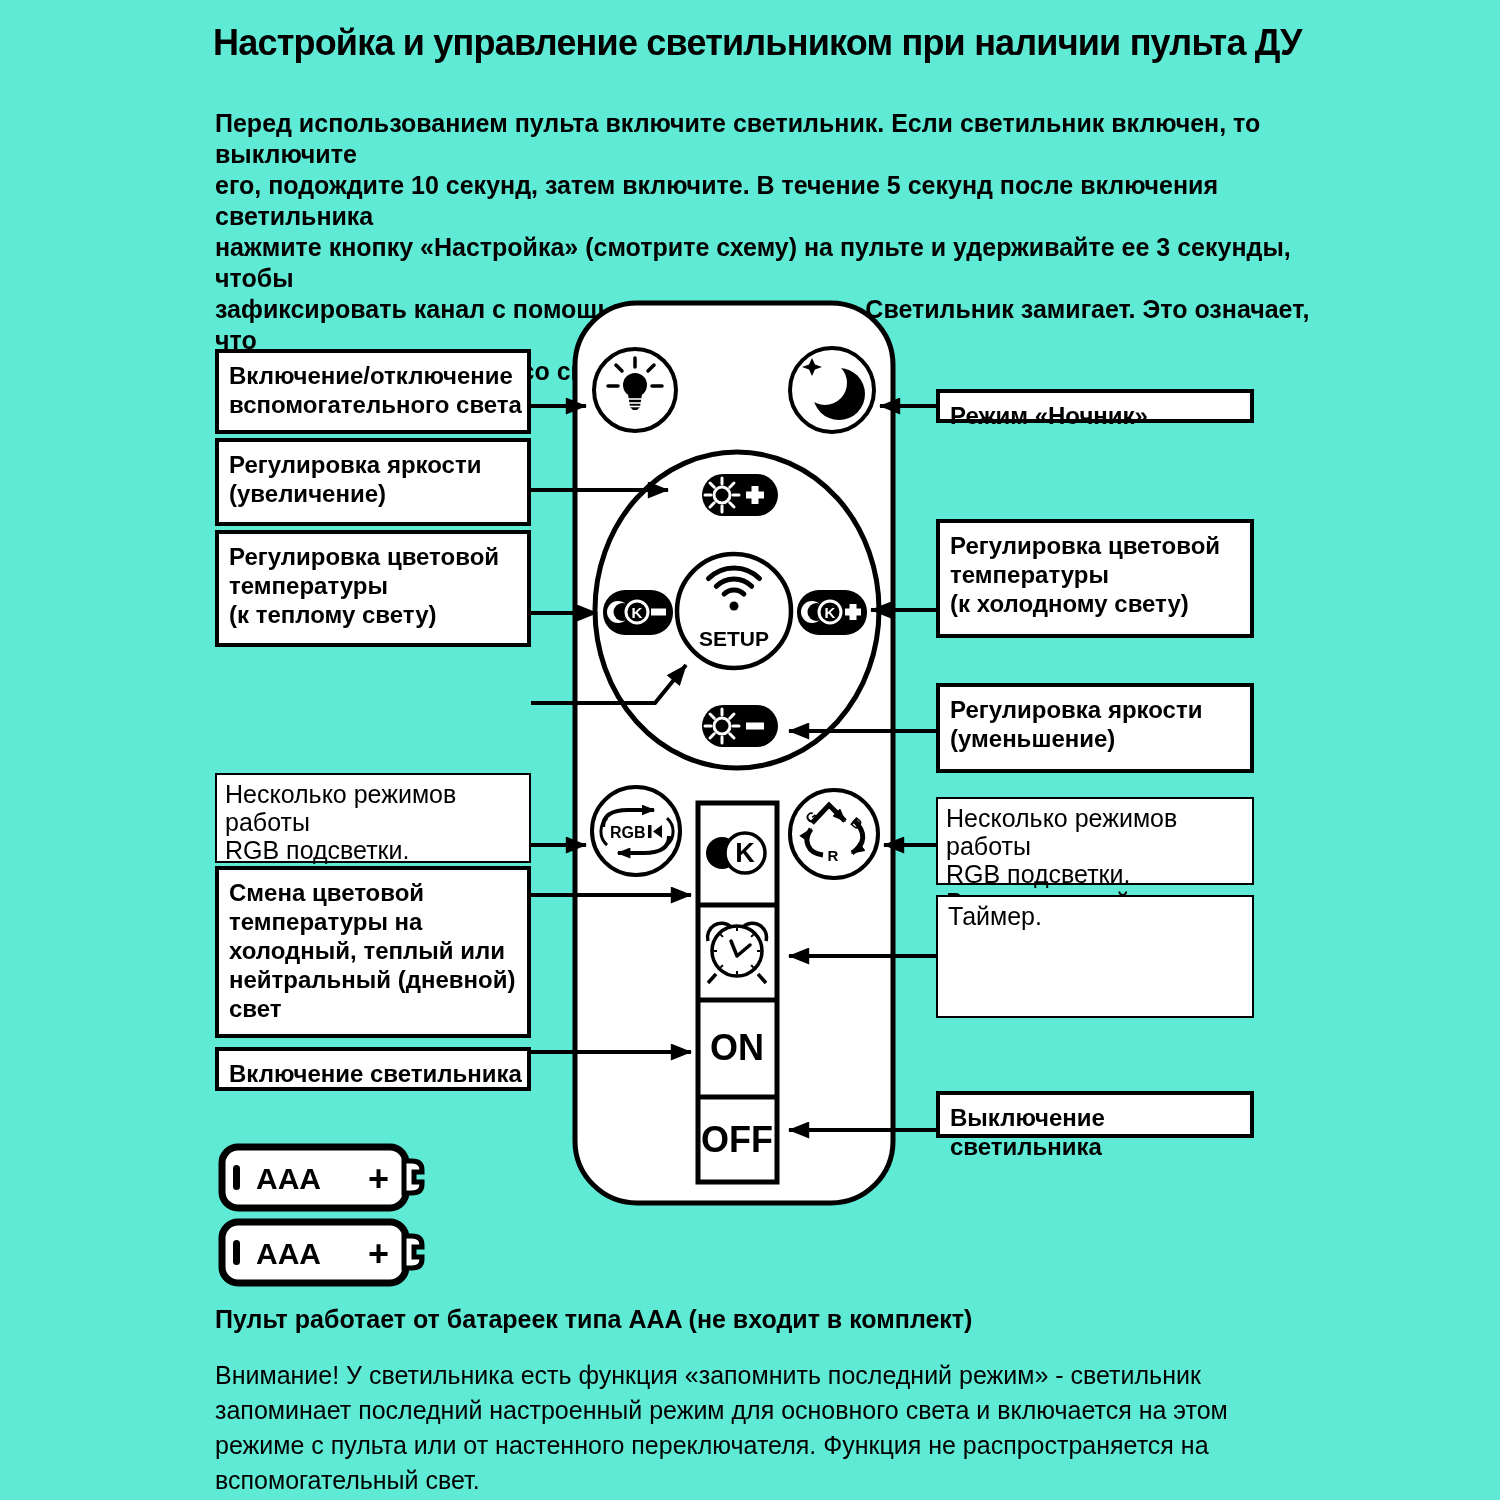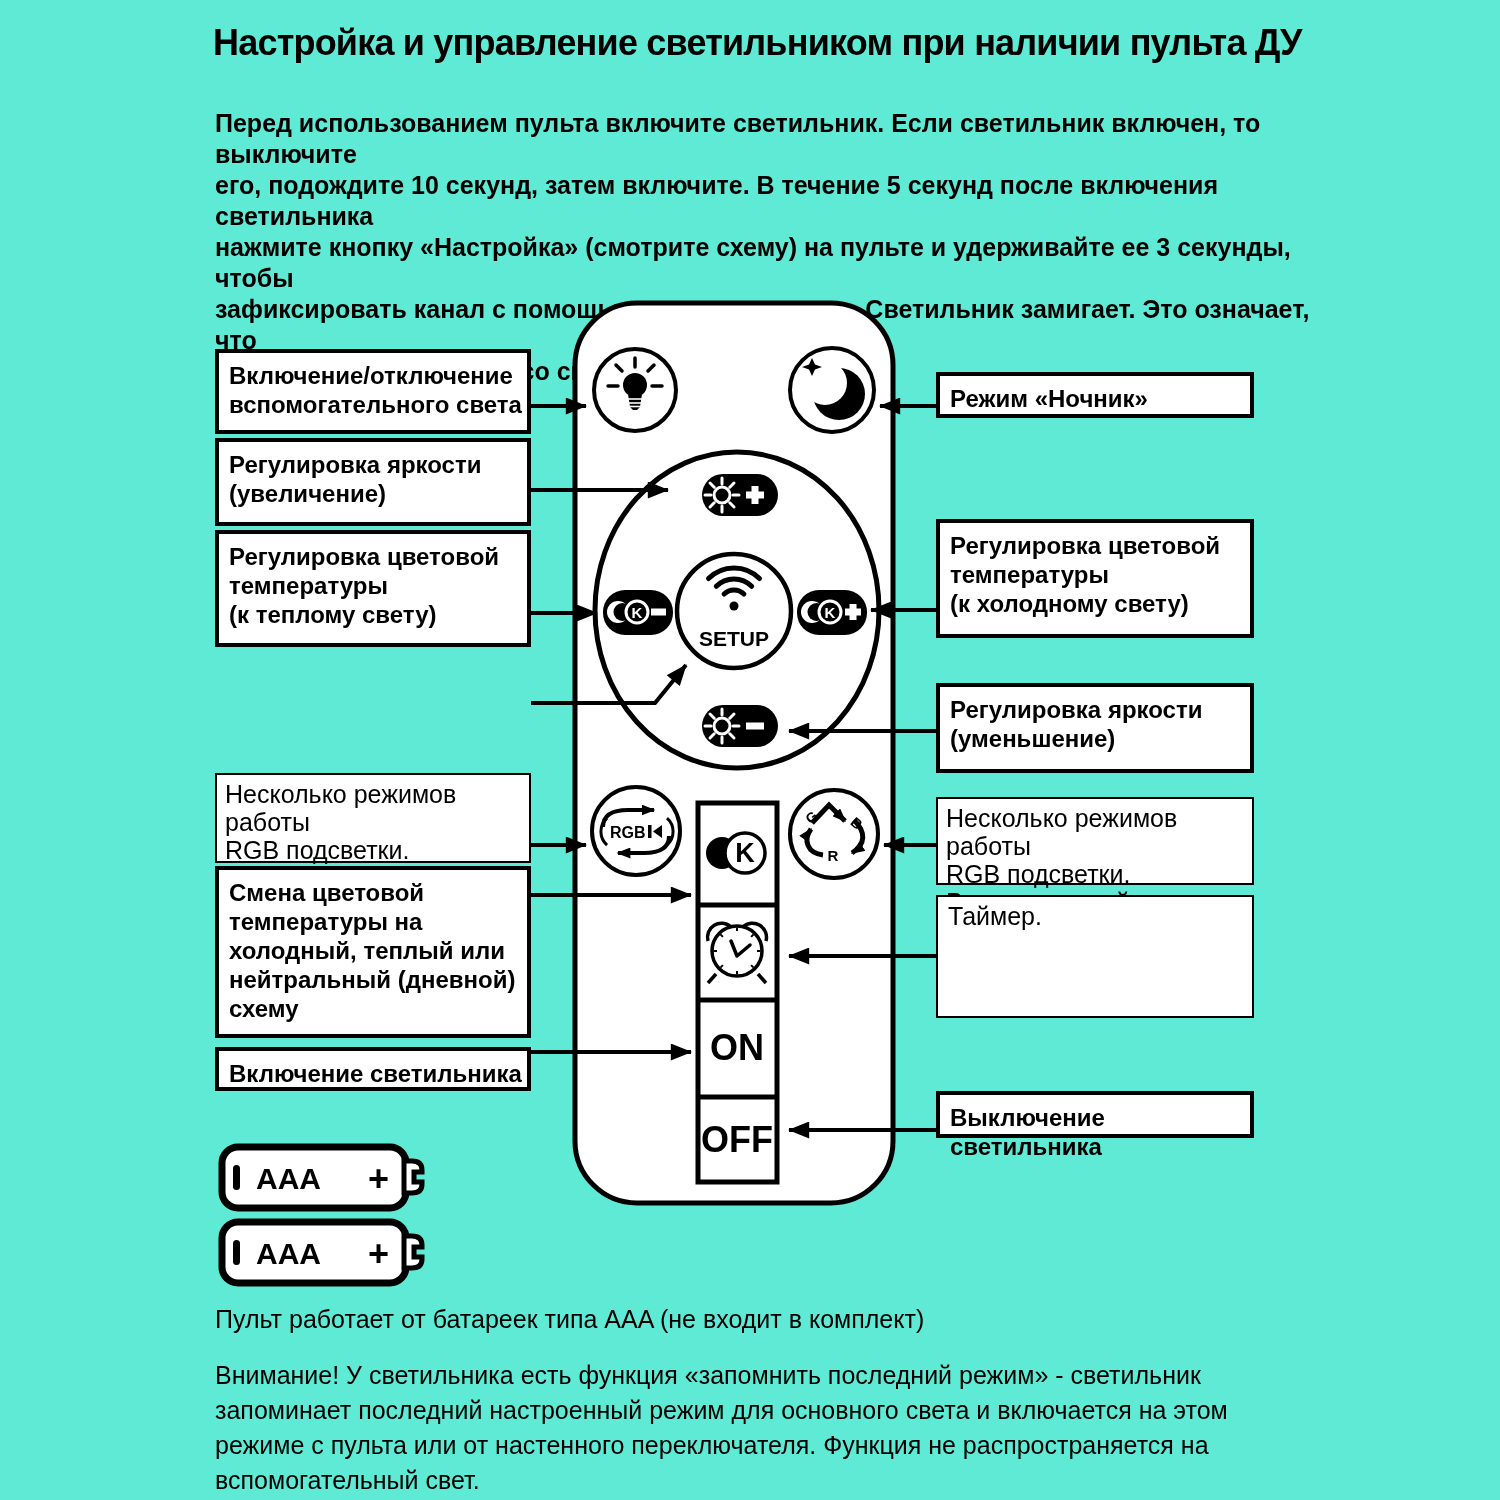--- a/index.html
+++ b/index.html
@@ -7,21 +7,21 @@
         font-family:"Liberation Sans",sans-serif;overflow:hidden;}
   .abs{position:absolute;}
   .title{left:213px;top:22px;font-size:36px;font-weight:bold;letter-spacing:-0.8px;white-space:nowrap;}
   .intro{left:215px;top:108px;width:1130px;font-size:25px;font-weight:bold;line-height:31px;white-space:pre-line;}
   .co{position:absolute;left:215px;width:316px;border:4px solid #000;box-sizing:border-box;
       background:#fff;font-size:24px;font-weight:bold;line-height:29px;padding:8px 4px 4px 10px;
       white-space:pre-line;z-index:2;}
   .co.right{left:936px;width:318px;}
   .co.thin{border-width:2px;font-weight:normal;font-size:25px;line-height:28px;padding:5px 2px 2px 8px;}
   .diagram{position:absolute;left:0;top:0;z-index:1;}
-  .note{left:215px;top:1305px;font-size:25px;font-weight:normal;}
+  .note{left:215px;top:1305px;font-size:25px;font-weight:bold;}
   .warn{left:215px;top:1358px;width:1130px;font-size:25px;font-weight:normal;line-height:35px;white-space:pre-line;}
   svg text{font-family:"Liberation Sans",sans-serif;}
 </style>
 </head>
 <body>
 
 <div class="page">
 
   <div class="abs title">Настройка и управление светильником при наличии пульта ДУ</div>
   <div class="abs intro">Перед использованием пульта включите светильник. Если светильник включен, то выключите
@@ -37,24 +37,24 @@
   <div class="co" style="top:530px;height:117px">Регулировка цветовой
 температуры
 (к теплому свету)</div>
   <div class="co thin" style="top:773px;height:90px">Несколько режимов работы
 RGB подсветки.
 Автоматический режим.</div>
   <div class="co" style="top:866px;height:172px">Смена цветовой
 температуры на
 холодный, теплый или
 нейтральный (дневной)
-схему</div>
+свет</div>
   <div class="co" style="top:1047px;height:44px">Включение светильника</div>
 
-  <div class="co right" style="top:372px;height:46px">Режим «Ночник»</div>
+  <div class="co right" style="top:389px;height:34px">Режим «Ночник»</div>
   <div class="co right" style="top:519px;height:119px">Регулировка цветовой
 температуры
 (к холодному свету)</div>
   <div class="co right" style="top:683px;height:90px">Регулировка яркости
 (уменьшение)</div>
   <div class="co right thin" style="top:797px;height:88px">Несколько режимов работы
 RGB подсветки.
 Ручная настройка.</div>
   <div class="co right thin" style="top:895px;height:123px;padding-left:10px">Таймер.</div>
   <div class="co right" style="top:1091px;height:47px">Выключение светильника</div>

